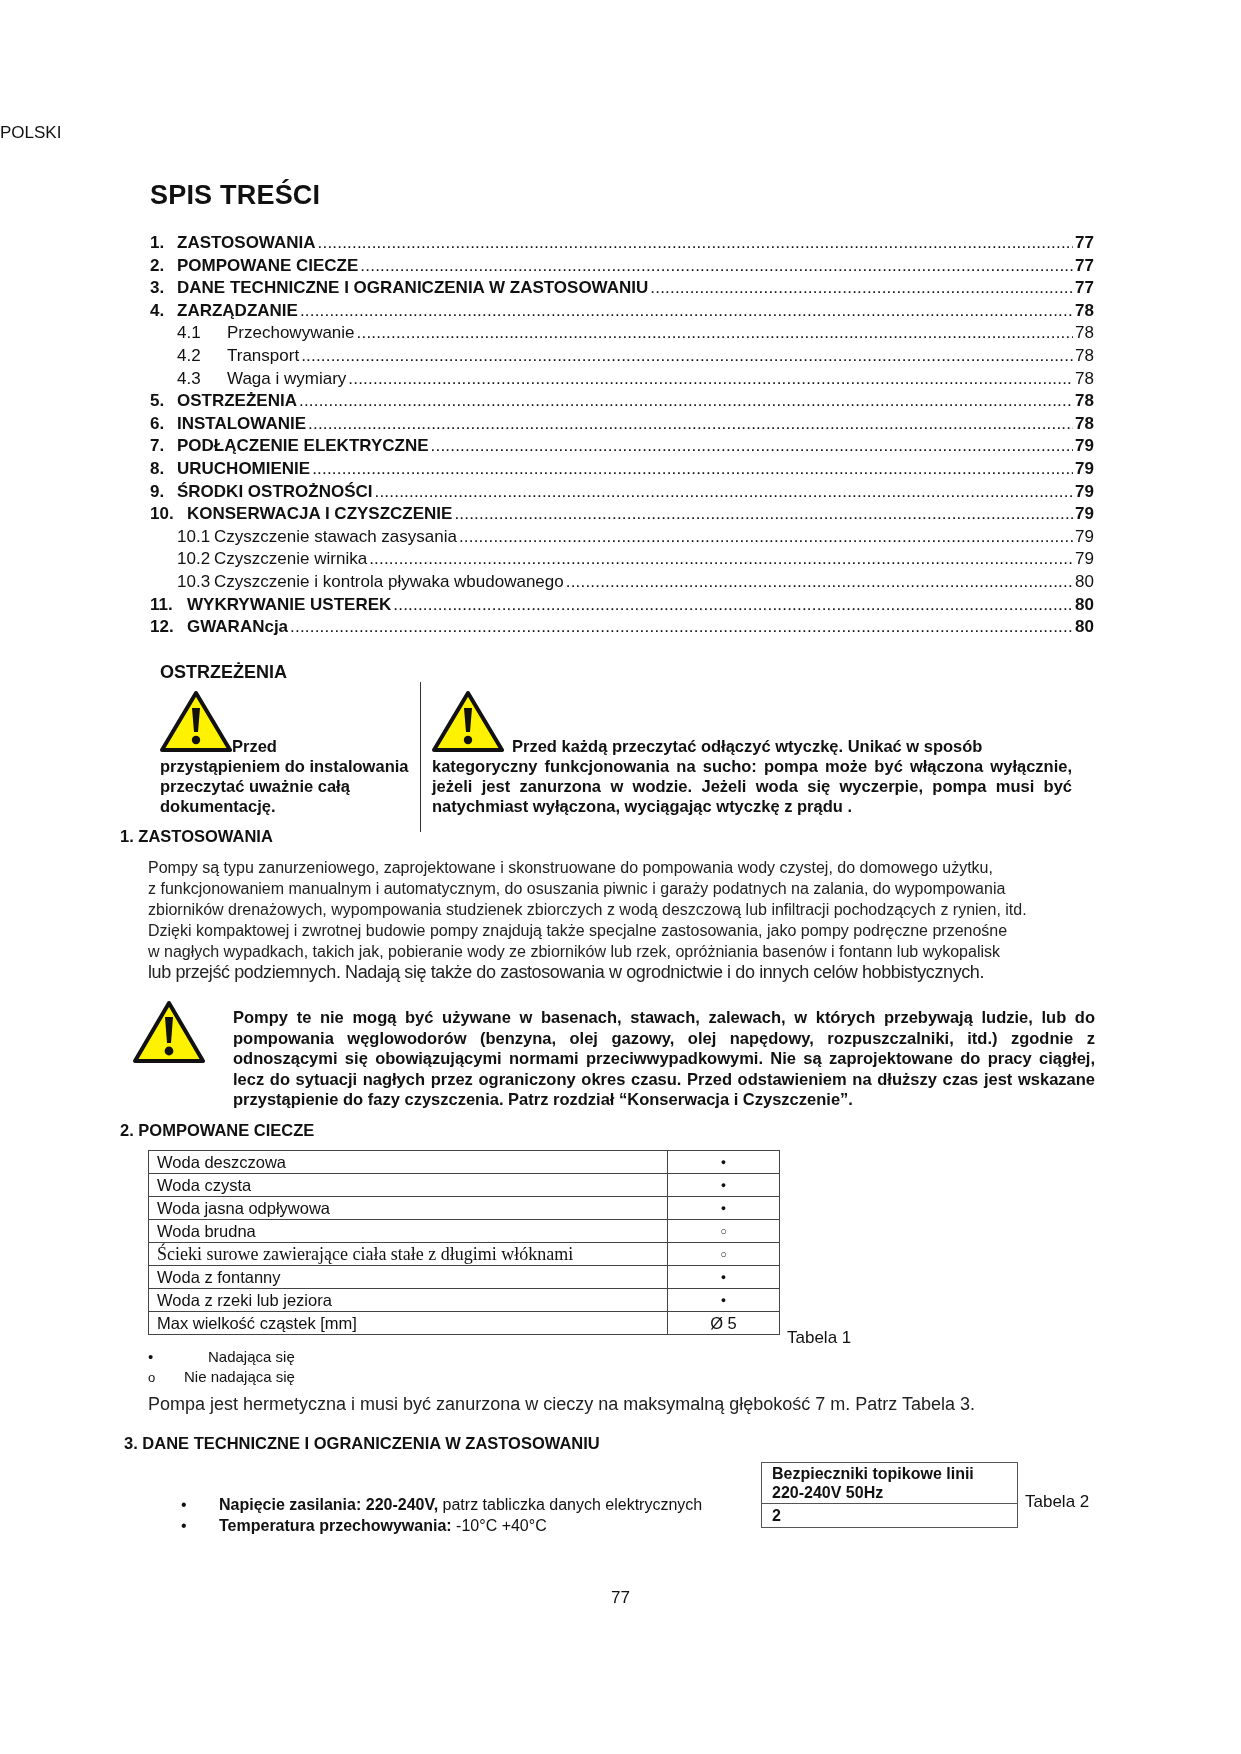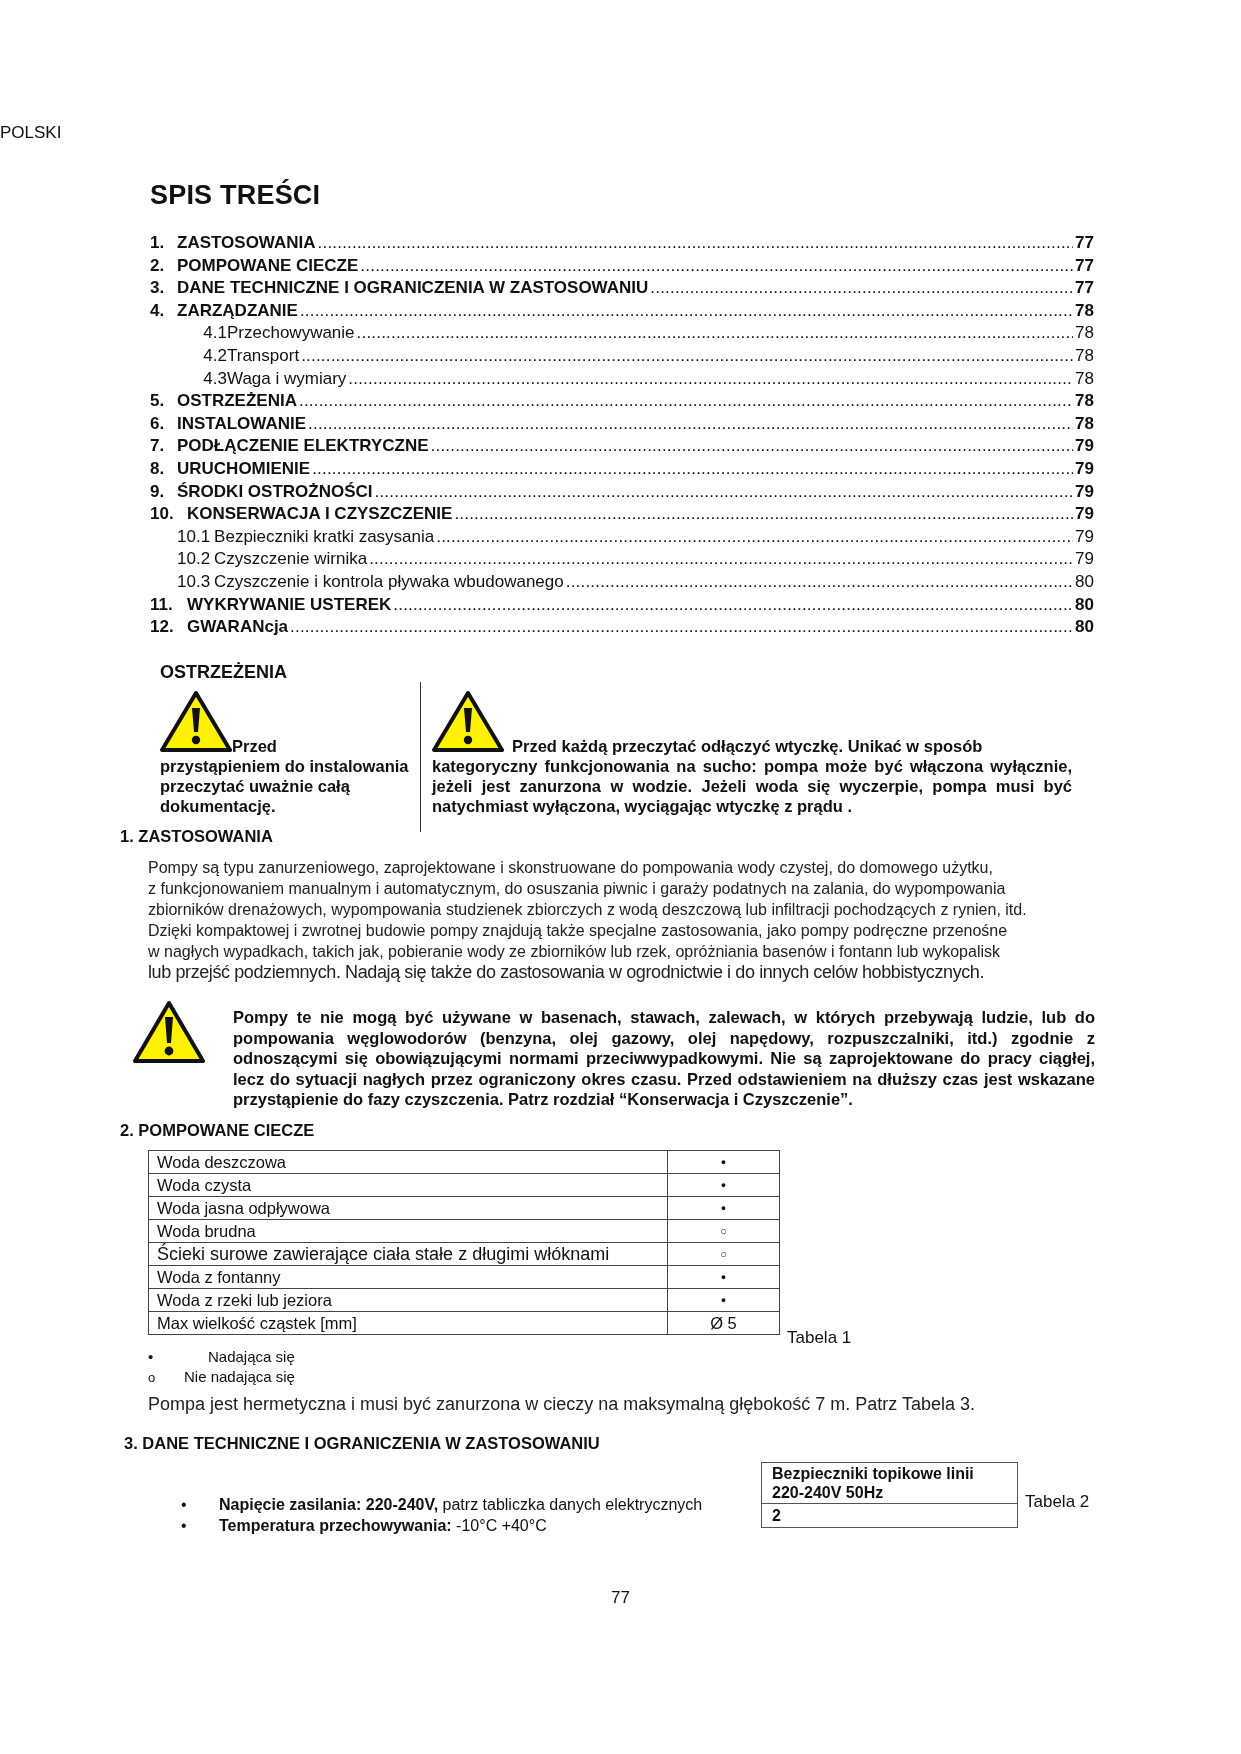--- a/index.html
+++ b/index.html
@@ -10,21 +10,21 @@
   .abs { position: absolute; }
   .header-lang { left: 0; width: 1241px; top: 123px; text-align: left; font-size: 17px; }
   .toc-title { left: 150px; top: 180px; font-size: 27px; font-weight: bold; letter-spacing: 0.2px; }
   .toc { left: 150px; top: 233px; width: 944px; }
   .toc-row { display: flex; align-items: baseline; height: 22.6px; font-size: 17px; white-space: nowrap; }
   .toc-row.main { font-weight: bold; }
   .toc-row.sub { padding-left: 27px; }
   .toc-num { display: inline-block; }
   .toc-row.main .toc-num { width: 27px; }
   .toc-row.main.wide .toc-num { width: 37px; }
-  .toc-row.sub .toc-num.fixed { width: 50px; text-align: right; }
+  .toc-row.sub .toc-num.fixed { width: 50px; }
   .toc-label { }
   .toc-dots { flex: 1; overflow: hidden; margin: 0 2px; }
   .toc-dots::after { content: "......................................................................................................................................................................................................................................................................."; font-weight: normal; letter-spacing: 0.2px; }
   .toc-page { text-align: right; }
 
   .warn-title { left: 160px; top: 662px; font-size: 18px; font-weight: bold; }
   .divider-v { left: 420px; top: 682px; width: 1px; height: 150px; background: #333; }
   .warn-left { left: 160px; top: 690px; width: 255px; font-size: 16.5px; font-weight: bold; line-height: 20px; }
   .warn-right { left: 432px; top: 690px; width: 640px; font-size: 16.5px; font-weight: bold; line-height: 20px; text-align: justify; }
   .tri { display: inline-block; vertical-align: bottom; }
@@ -123,21 +123,21 @@
       <span class="toc-page">79</span>
     </div>
     <div class="toc-row main wide">
       <span class="toc-num">10.</span>
       <span class="toc-label">KONSERWACJA I CZYSZCZENIE</span>
       <span class="toc-dots"></span>
       <span class="toc-page">79</span>
     </div>
     <div class="toc-row sub">
       <span class="toc-num" style="margin-right: 4px;">10.1</span>
-      <span class="toc-label">Bezpieczniki kratki zasysania</span>
+      <span class="toc-label">Czyszczenie stawach zasysania</span>
       <span class="toc-dots"></span>
       <span class="toc-page">79</span>
     </div>
     <div class="toc-row sub">
       <span class="toc-num" style="margin-right: 4px;">10.2</span>
       <span class="toc-label">Czyszczenie wirnika</span>
       <span class="toc-dots"></span>
       <span class="toc-page">79</span>
     </div>
     <div class="toc-row sub">
@@ -217,21 +217,21 @@
       </tr>
       <tr>
         <td>Woda jasna odpływowa</td>
         <td class="val" style="font-size: 9px;">●</td>
       </tr>
       <tr>
         <td>Woda brudna</td>
         <td class="val" style="font-size: 11px;">○</td>
       </tr>
       <tr>
-        <td style="font-size: 18px;">Ścieki surowe zawierające ciała stałe z długimi włóknami</td>
+        <td style="font-size: 18px; font-family: Liberation Serif, serif;">Ścieki surowe zawierające ciała stałe z długimi włóknami</td>
         <td class="val" style="font-size: 11px;">○</td>
       </tr>
       <tr>
         <td>Woda z fontanny</td>
         <td class="val" style="font-size: 9px;">●</td>
       </tr>
       <tr>
         <td>Woda z rzeki lub jeziora</td>
         <td class="val" style="font-size: 9px;">●</td>
       </tr>

